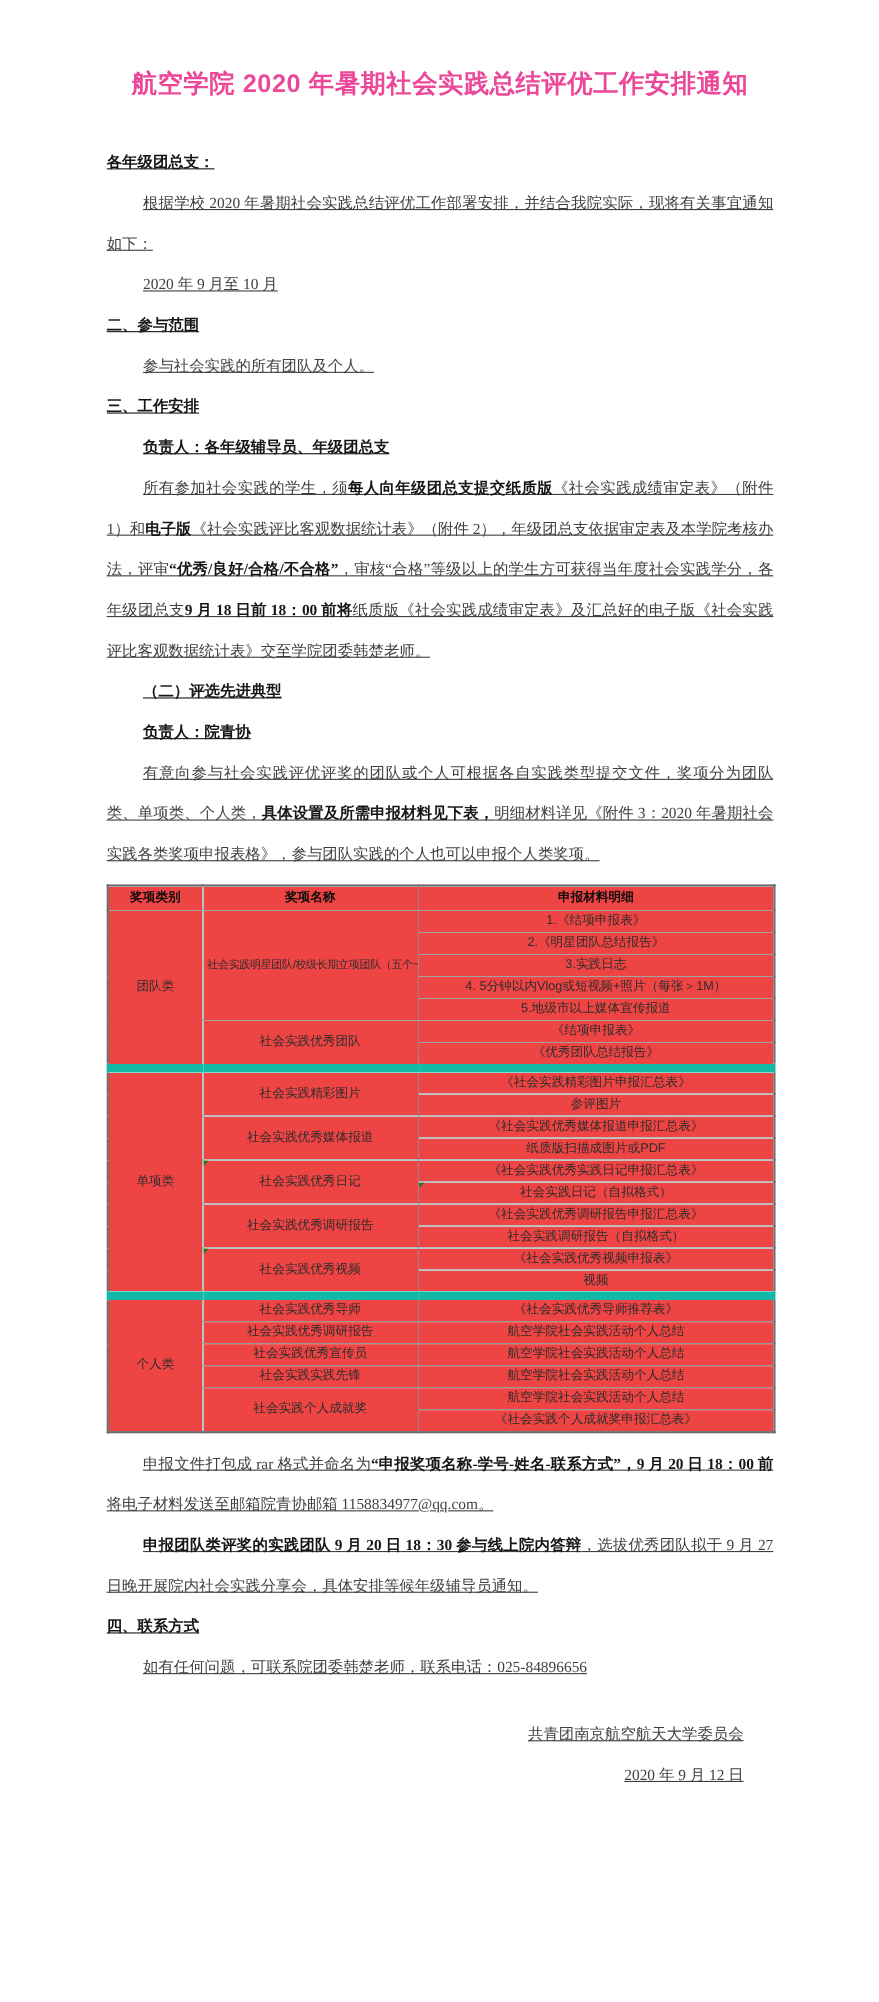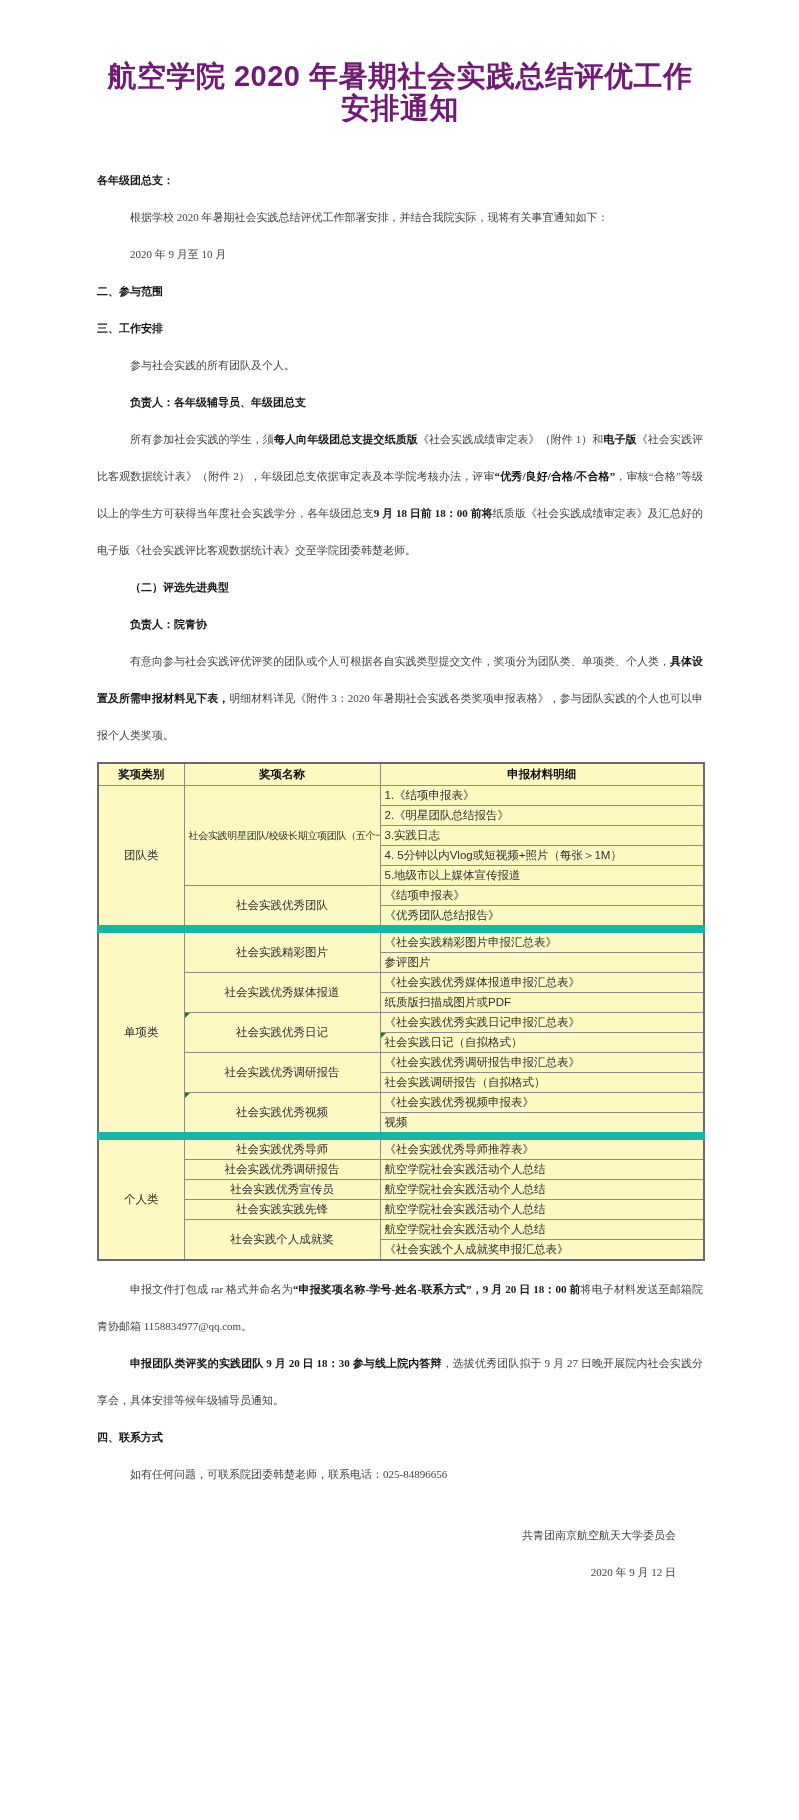--- a/index.html
+++ b/index.html
@@ -5,44 +5,44 @@
   html,body { margin:0; padding:0; background:#e8e8e8; }
   .page {
     width:799px; height:1820px; background:#ffffff; margin:0 auto;
     font-family:"Liberation Serif","DejaVu Serif",serif;
     color:#3f3f3f; position:relative; overflow:hidden;
   }
   .doc { padding:60px 96px 0 97px; }
   .title {
     margin:0 0 38px 0; text-align:center;
     font-family:"Liberation Sans","DejaVu Sans",sans-serif;
-    font-size:29px; line-height:32px; font-weight:700; color:#701a75;
+    font-size:23px; line-height:32px; font-weight:700; color:#ec4899;
     letter-spacing:0.5px;
   }
-  .line { font-size:11px; line-height:37px; margin:0; text-align:justify; }
+  .line { font-size:14px; line-height:37px; margin:0; text-align:justify;text-decoration:underline; }
   .indent { text-indent:33px; }
   .h { font-weight:700; color:#161616; }
   .b { font-weight:700; color:#161616; }
   .r { font-weight:400; }
 
   .awards-table {
     width:606px; border-collapse:collapse; table-layout:fixed;
     margin:8px 0 10px 0;
     font-family:"Liberation Sans","DejaVu Sans",sans-serif;
     font-size:11.5px; color:#2d2d2d;
   }
   .awards-table { border:2px solid #6a6a6a; }
   .awards-table th, .awards-table td {
     border:1px solid #8c8c8c; padding:0 4px; height:19px; line-height:17px;
     overflow:hidden; white-space:nowrap; position:relative;
-    background:#fef9c3;
+    background:#ef4444;
   }
   .awards-table th { font-weight:700; text-align:center; color:#0d0d0d; height:21px; }
   .awards-table td.cat, .awards-table td.name { text-align:center; }
-  .awards-table td.mat { text-align:left; }
+  .awards-table td.mat { text-align:center; }
   .awards-table td.name.long { font-size:10px; letter-spacing:-0.3px; }
   .awards-table tr.group-start td { border-top:8px solid #14b8a6; }
   .corner {
     position:absolute; top:0; left:0; width:0; height:0;
     border-top:5px solid #1e7a1e; border-right:5px solid transparent;
   }
   .footer { margin-top:24px; text-align:right; padding-right:27px; }
   .footer .line { text-align:right; }
 </style>
 </head>
@@ -53,23 +53,23 @@
 
     <h1 class="title">航空学院 2020 年暑期社会实践总结评优工作安排通知</h1>
 
     <p class="line h">各年级团总支：</p>
 
     <p class="line indent">根据学校 2020 年暑期社会实践总结评优工作部署安排，并结合我院实际，现将有关事宜通知如下：</p>
 
     <p class="line indent">2020 年 9 月至 10 月</p>
 
     <p class="line h">二、参与范围</p>
+    <p class="line indent">参与社会实践的所有团队及个人。</p>
+
     <p class="line h">三、工作安排</p>
-
-    <p class="line indent">参与社会实践的所有团队及个人。</p>
 
     <p class="line h indent">负责人：各年级辅导员、年级团总支</p>
 
     <p class="line indent"><span class="r">所有参加社会实践的学生，须</span><span class="b">每人向年级团总支提交纸质版</span><span class="r">《社会实践成绩审定表》（附件 1）和</span><span class="b">电子版</span><span class="r">《社会实践评比客观数据统计表》（附件 2），年级团总支依据审定表及本学院考核办法，评审</span><span class="b">“优秀/良好/合格/不合格”</span><span class="r">，审核“合格”等级以上的学生方可获得当年度社会实践学分，各年级团总支</span><span class="b">9 月 18 日前 18：00 前将</span><span class="r">纸质版《社会实践成绩审定表》及汇总好的电子版《社会实践评比客观数据统计表》交至学院团委韩楚老师。</span></p>
 
     <p class="line h indent">（二）评选先进典型</p>
     <p class="line h indent">负责人：院青协</p>
 
     <p class="line indent"><span class="r">有意向参与社会实践评优评奖的团队或个人可根据各自实践类型提交文件，奖项分为团队类、单项类、个人类，</span><span class="b">具体设置及所需申报材料见下表，</span><span class="r">明细材料详见《附件 3：2020 年暑期社会实践各类奖项申报表格》，参与团队实践的个人也可以申报个人类奖项。</span></p>
 

